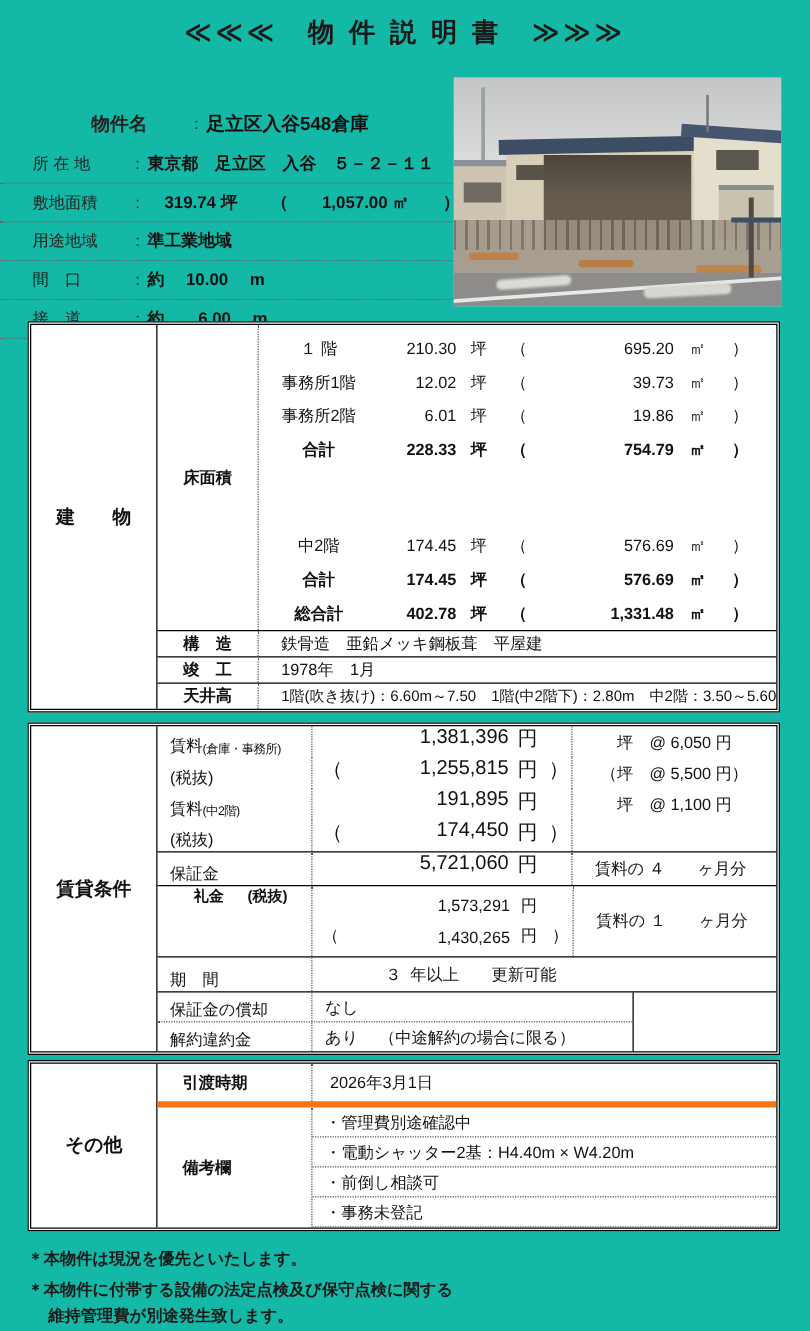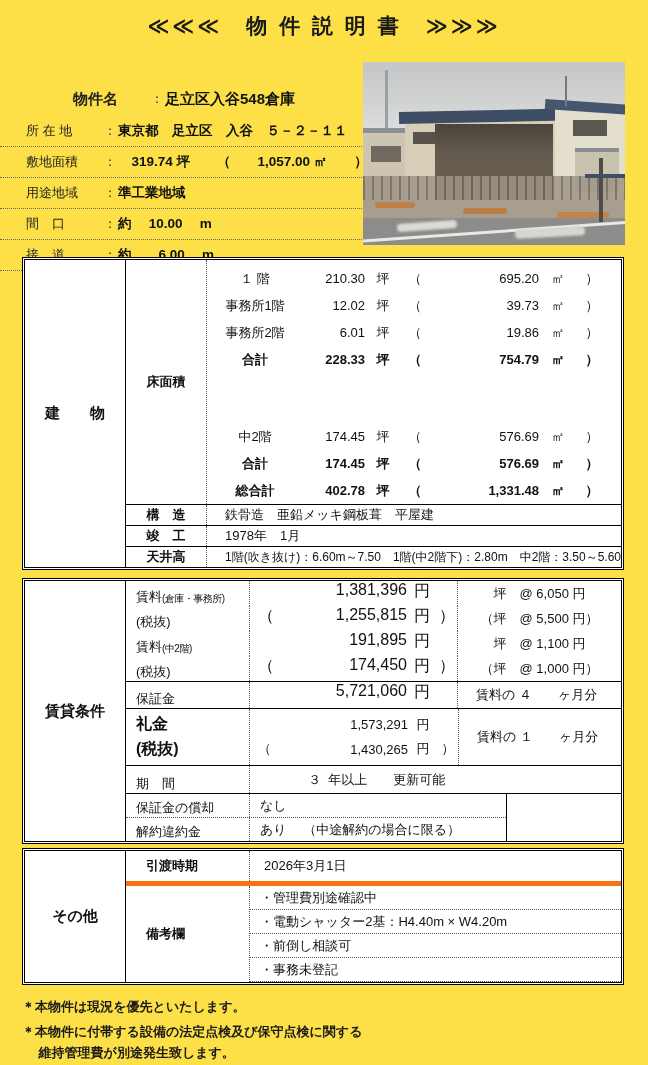--- a/index.html
+++ b/index.html
@@ -1,16 +1,16 @@
 <!DOCTYPE html>
 <html><head>
 <meta charset="utf-8">
 <style>
   html,body{margin:0;padding:0;background:#fff;}
-  .page{position:relative;width:648px;height:1065px;background:#fde047;overflow:hidden;
+  .page{position:relative;width:648px;height:1065px;background:#14b8a6;overflow:hidden;
         font-family:"Liberation Sans","DejaVu Sans",sans-serif;color:#111;}
   .bold{font-weight:bold;}
 
   
   .doc-title{position:absolute;left:0;top:12px;width:100%;text-align:center;
              font-size:21px;font-weight:bold;letter-spacing:3px;color:#1a1a1a;}
 
   
   .overview{position:absolute;left:0;top:82px;width:368px;}
   .ov-row{display:flex;align-items:center;height:30px;padding-left:26px;font-size:13px;}
@@ -100,22 +100,22 @@
   .r-open{width:20px;text-align:left;padding-left:8px;flex:none;}
   .r-num{flex:1;text-align:right;}
   .r-yen{width:30px;text-align:center;flex:none;}
   .r-close{width:20px;text-align:center;flex:none;}
   .r-rate{flex:1;display:flex;align-items:center;justify-content:center;font-size:13px;white-space:pre;}
   .rent-a{height:100px;display:flex;flex-direction:column;}
   .rent-a .arow{flex:1;display:flex;min-width:0;}
   .rent-a .arow .r-label{border-right:1px dotted #555;}
   .deposit{height:26px;display:flex;border-top:1px solid #000;border-bottom:1px solid #000;}
   .keymoney{height:56px;display:flex;border-bottom:1px solid #000;}
-  .km-left{width:124px;flex:none;border-right:1px dotted #555;display:flex;flex-direction:column;
-           justify-content:space-evenly;padding-left:10px;box-sizing:border-box;font-weight:bold;font-size:16px;}
+  .km-left{width:124px;flex:none;border-right:1px dotted #555;display:flex;
+           justify-content:space-evenly;padding-left:10px;box-sizing:border-box;font-weight:bold;font-size:12px;}
   .km-mid{width:208px;flex:none;border-right:1px dotted #555;display:flex;flex-direction:column;
           justify-content:space-evenly;font-size:13px;}
   .km-mrow{display:flex;align-items:center;}
   .km-right{flex:1;display:flex;align-items:center;padding-left:18px;font-size:13px;white-space:pre;}
   .period{height:27px;display:flex;border-bottom:1px solid #000;}
   .period-val{flex:1;display:flex;align-items:center;padding-left:58px;font-size:13px;white-space:pre;}
   .bottom2{flex:1;display:flex;}
   .bp-left{width:380px;flex:none;border-right:1px solid #000;display:flex;flex-direction:column;}
   .bp-row{flex:1;display:flex;min-width:0;}
   .bp-row.dot{border-bottom:1px dotted #555;}
@@ -326,21 +326,20 @@
           <div class="r-rate">坪　@ 1,100 円</div>
         </div>
         <div class="arow">
           <div class="r-label"><span>(税抜)</span><span class="small"></span></div>
           <div class="r-amount">
             <span class="r-open">（</span>
             <span class="r-num">174,450</span>
             <span class="r-yen">円</span>
             <span class="r-close">）</span>
           </div>
-          <div class="r-rate">（坪　@ 1,000 円）</div>
         </div>
       </div>
 
       <div class="deposit">
         <div class="r-label">保証金</div>
         <div class="r-amount">
           <span class="r-open"></span>
           <span class="r-num">5,721,060</span>
           <span class="r-yen">円</span>
           <span class="r-close"></span>

